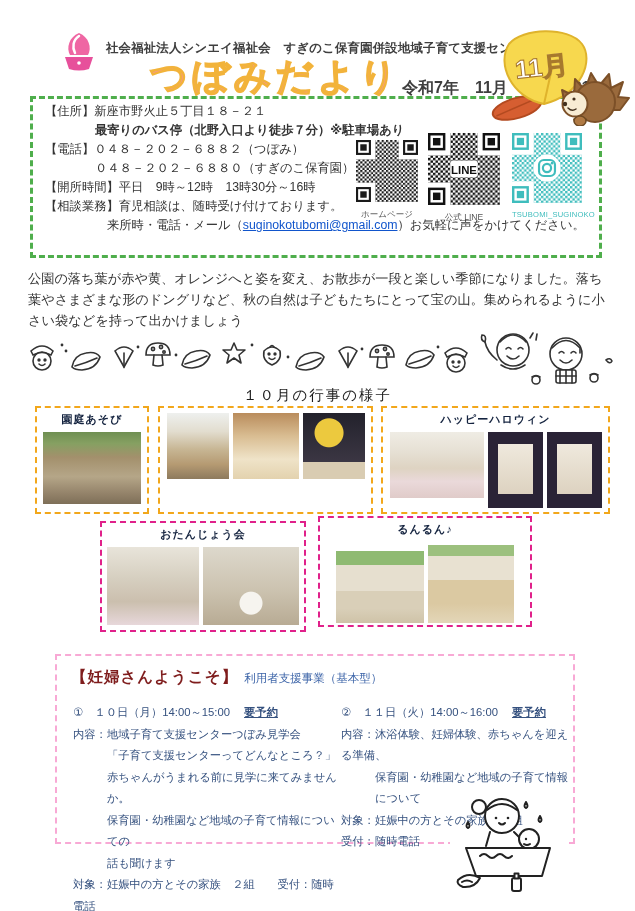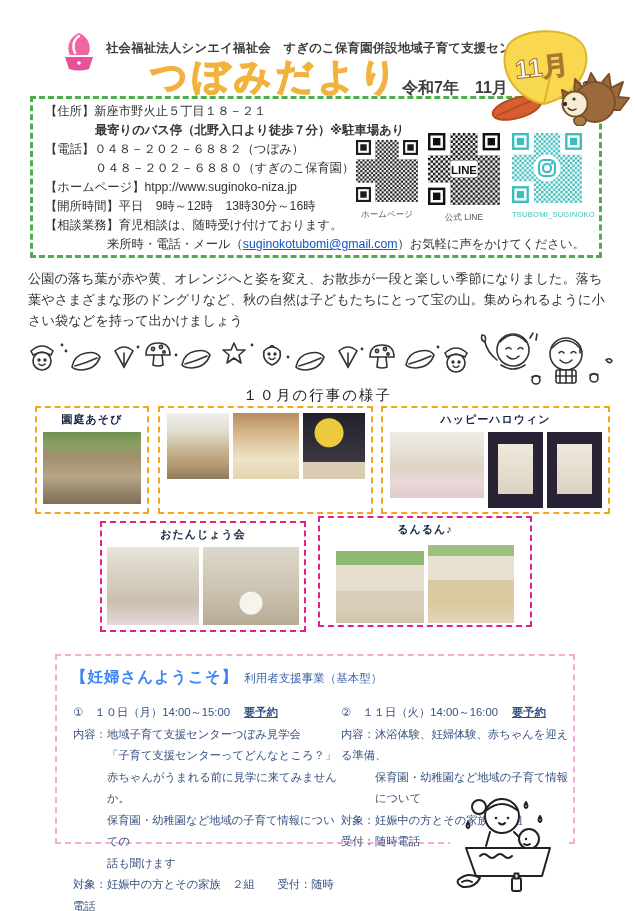--- a/index.html
+++ b/index.html
@@ -74,21 +74,21 @@
     background:radial-gradient(circle at 50% 72%, #f6f4ef 0 11px, rgba(0,0,0,0) 12px),
                linear-gradient(180deg,#ddd8cc 0%,#ccc3b0 55%,#b8ab94 100%); }
   .p-run1 { width:88px; height:72px; margin-top:9px;
     background:linear-gradient(180deg,#8fba72 0 20%, #e6dfcf 20% 55%, #d9cfb8 55% 80%, #cfc3a8 100%); }
   .p-run2 { width:86px; height:78px; margin-top:3px;
     background:linear-gradient(180deg,#9cc07e 0 14%, #e8e1d1 14% 45%, #dbc9a2 45% 75%, #e3d6b8 100%); }
 
   
   .event-box { position:absolute; left:55px; top:654px; width:520px; height:190px; border:2px dashed #f8a9d5; }
   .eb-titlerow { position:absolute; left:14px; top:11px; white-space:nowrap; }
-  .eb-title { font-size:15.5px; font-weight:bold; color:#3b82f6; letter-spacing:1px;text-align:right; }
+  .eb-title { font-size:15.5px; font-weight:bold; color:#7f1d1d; letter-spacing:1px;text-align:right; }
   .eb-subtitle { font-size:11.5px; color:#3c64a8; margin-left:6px; }
   .eb-col { position:absolute; top:46px; font-size:11.3px; color:#35517f; line-height:21.5px; }
   .eb-col.left { left:16px; width:268px; }
   .eb-col.right { left:284px; width:228px; }
   .eb-head { white-space:nowrap; }
   .reserve { font-weight:bold; text-decoration:underline; margin-left:14px; }
   .eb-ind { padding-left:34px; }
   .bathing { position:absolute; left:450px; top:792px; z-index:4; }
 </style>
 </head>
@@ -123,21 +123,20 @@
     <path d="M91 95 Q98 89 105 95 L104 98 Q98 95 92 98 Z" fill="#6e4a24"></path>
     <ellipse cx="98" cy="97" rx="6" ry="5" fill="#b07a44" stroke="#6e4a24" stroke-width="1.5"></ellipse>
   </svg>
 
   <div class="info-box">
     <div class="info-lines">
       <p>【住所】新座市野火止５丁目１８－２１</p>
       <p class="ind1">最寄りのバス停（北野入口より徒歩７分）※駐車場あり</p>
       <p>【電話】０４８－２０２－６８８２（つぼみ）</p>
       <p class="ind2">０４８－２０２－６８８０（すぎのこ保育園）</p>
-      <p>【ホームページ】htpp://www.suginoko-niza.jp</p>
       <p>【開所時間】平日　9時～12時　13時30分～16時</p>
       <p>【相談業務】育児相談は、随時受け付けております。</p>
       <p class="ind3"><span>来所時・電話・メール（</span><a class="email" href="#">suginokotubomi@gmail.com</a><span>）お気軽に声をかけてください。</span></p>
     </div>
   </div>
 
   <div class="qr-wrap qr1">
     <svg width="62" height="62" viewBox="0 0 29 29">
       <rect width="29" height="29" fill="#fff"></rect>
       <defs>

